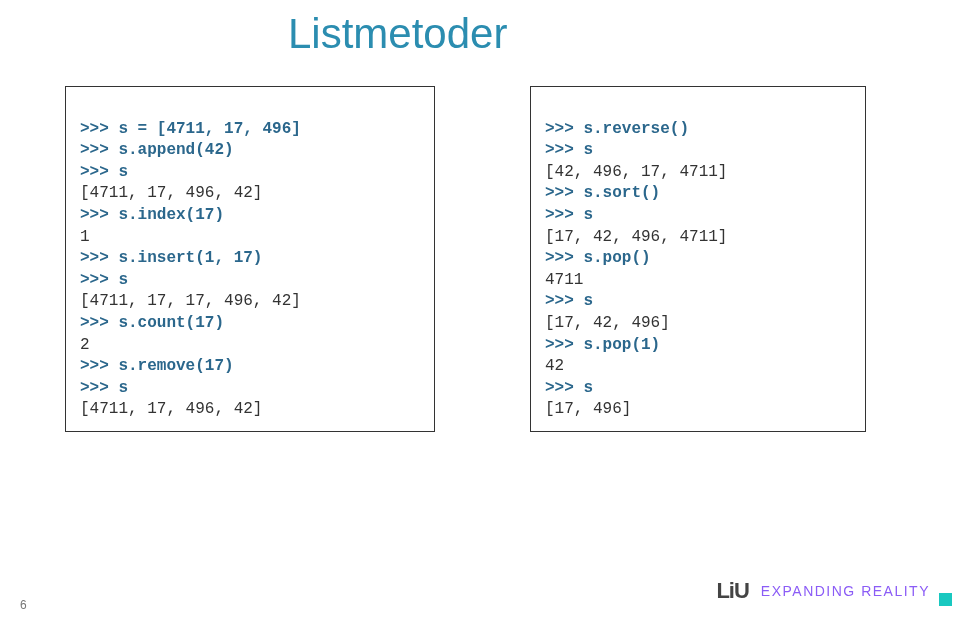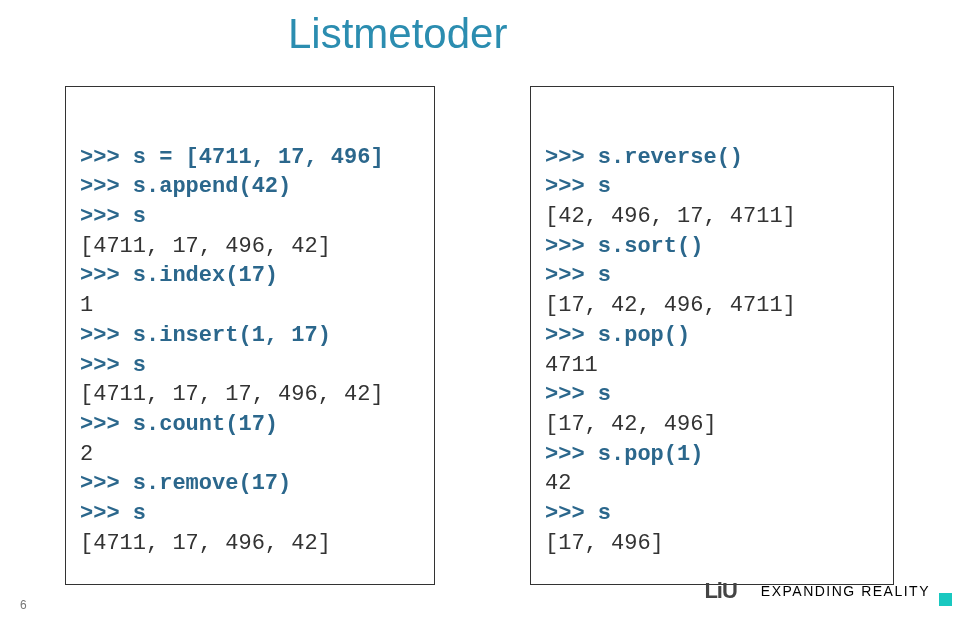--- a/index.html
+++ b/index.html
@@ -15,54 +15,54 @@
     color: #2b8db0;
     font-size: 42px;
     font-weight: 400;
     position: absolute;
     top: 10px;
     left: 288px;
   }
   .codebox {
     position: absolute;
     border: 1px solid #333;
-    padding: 26px 14px;
+    padding: 10px 14px;
     font-family: "Courier New", Courier, monospace;
-    font-size: 22px;
+    font-size: 16px;
     line-height: 1.35;
     white-space: pre;
   }
   .box-left {
     top: 86px;
     left: 65px;
     width: 370px;
   }
   .box-right {
     top: 86px;
     left: 530px;
-    width: 364px;
+    width: 336px;
   }
   .cmd { color: #2b678c; font-weight: 600; }
   .out { color: #333; }
   .footer {
     position: absolute;
     bottom: 20px;
     right: 30px;
     display: flex;
     align-items: center;
-    gap: 24px;
+    gap: 12px;
   }
   .liu-logo {
     font-weight: 700;
     font-size: 22px;
     color: #444;
     letter-spacing: -1px;
   }
   .tagline {
-    color: #000000;
+    color: #8b5cf6;
     font-size: 14px;
     letter-spacing: 1.5px;
     font-weight: 400;
   }
   .square {
     position: absolute;
     bottom: 18px;
     right: 8px;
     width: 13px;
     height: 13px;

